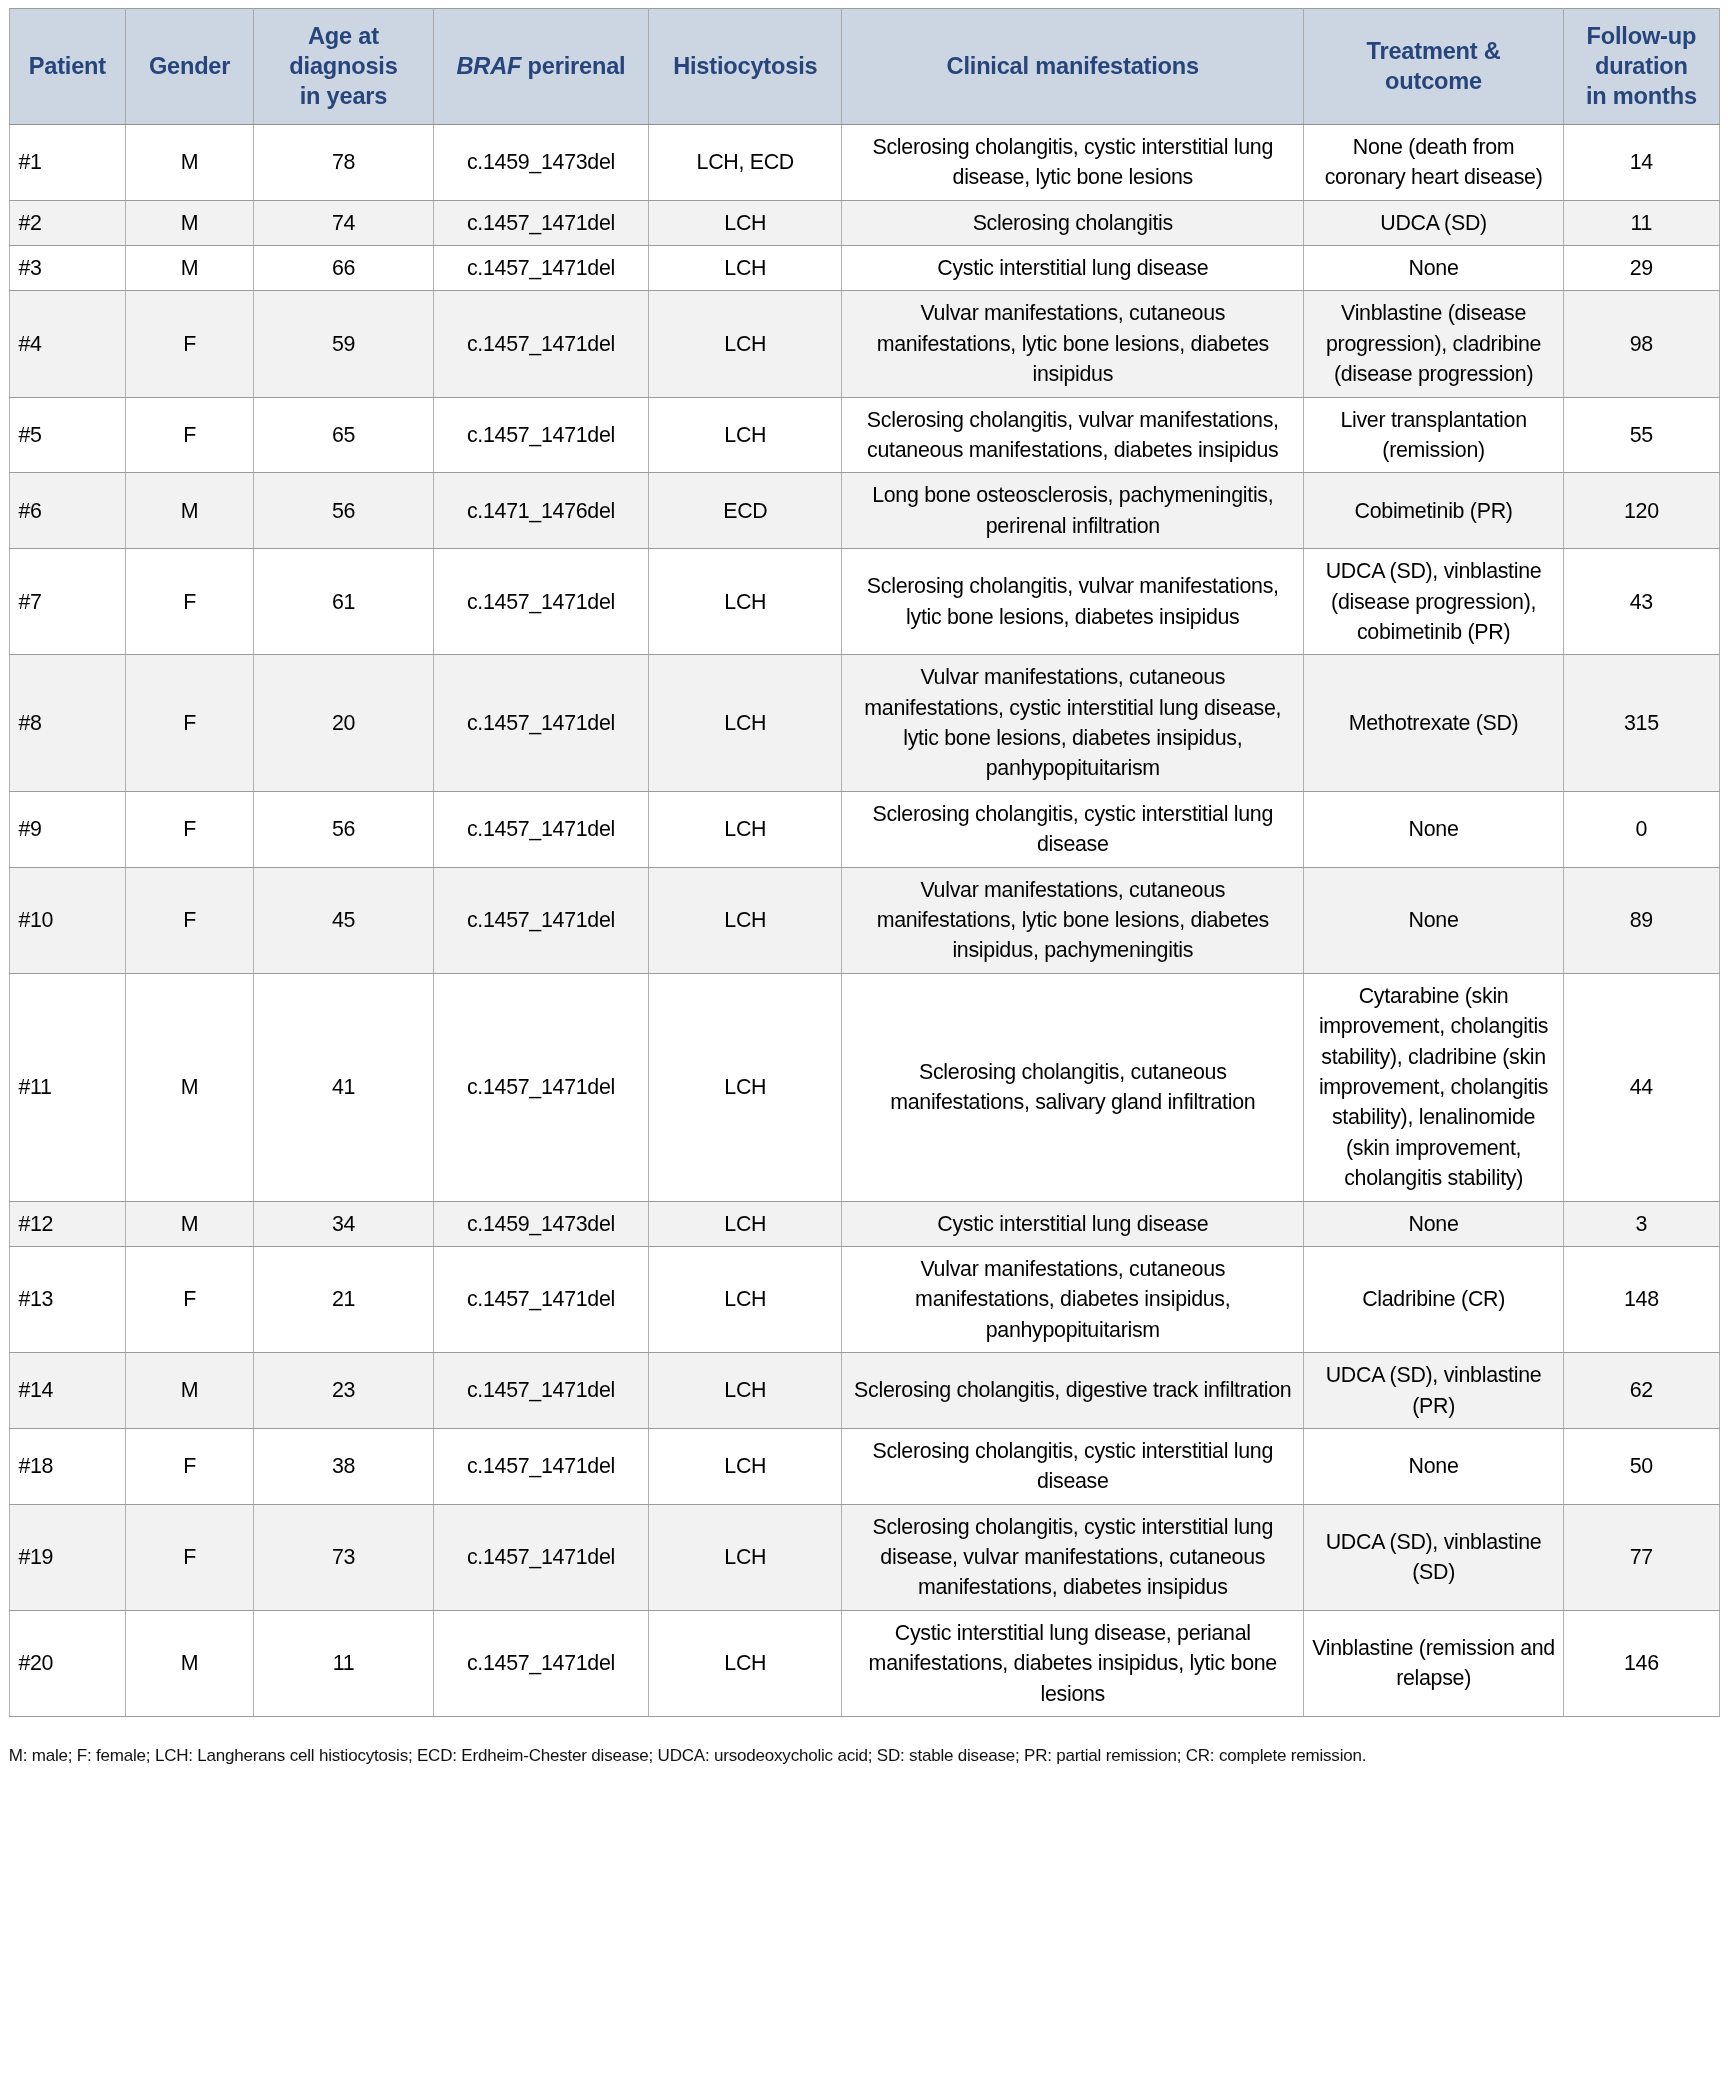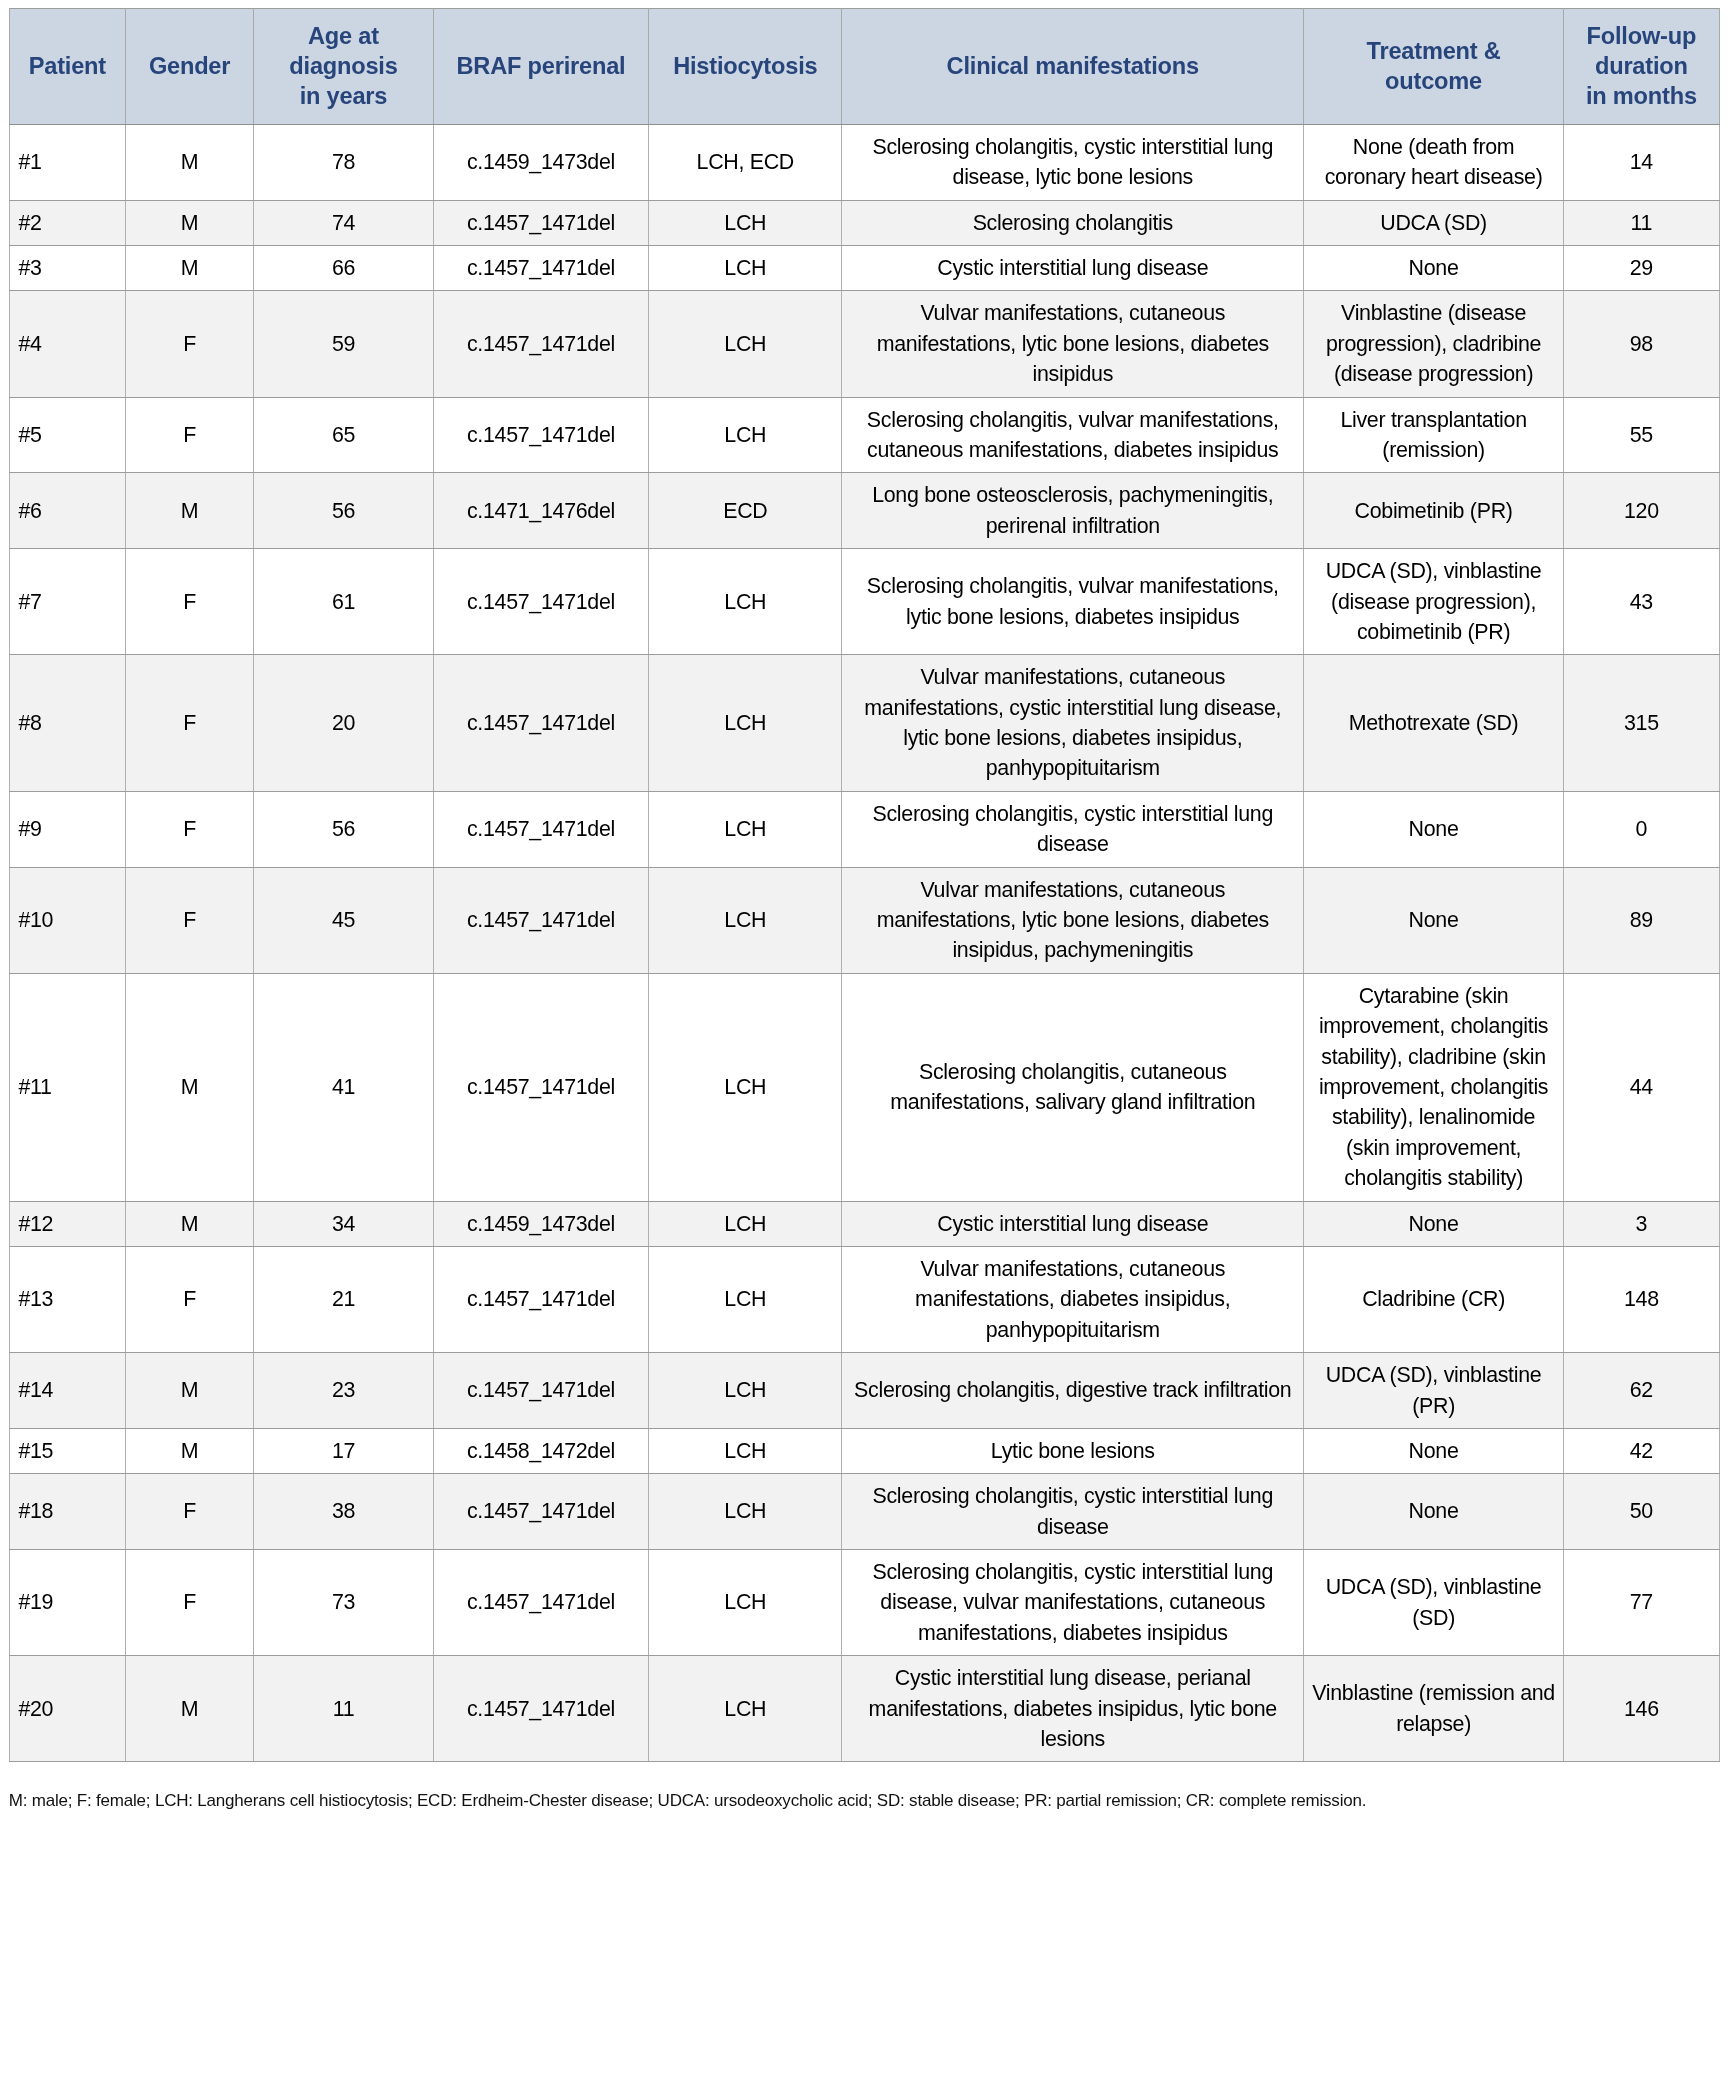--- a/index.html
+++ b/index.html
@@ -54,21 +54,21 @@
     background: #ffffff;
     word-wrap: break-word;
   }
   tbody tr:nth-child(even) td {
     background: #f2f2f3;
   }
   td.col-patient {
     text-align: left;
     padding-left: 8.7px;
   }
-  th .it { }
+  th .it { font-style: italic; }
   .footnote {
     margin-top: 26px;
     font-size: 17px;
     line-height: 1.55;
     letter-spacing: -0.2px;
     color: #111;
     max-width: 1711px;
   }
 </style>
 </head>
@@ -239,30 +239,20 @@
           <td class="col-patient">#14</td>
           <td class="col-gender">M</td>
           <td class="col-age">23</td>
           <td class="col-braf">c.1457_1471del</td>
           <td class="col-histiocytosis">LCH</td>
           <td class="col-clinical">Sclerosing cholangitis, digestive track infiltration</td>
           <td class="col-treatment">UDCA (SD), vinblastine (PR)</td>
           <td class="col-followup">62</td>
         </tr>
         <tr>
-          <td class="col-patient">#15</td>
-          <td class="col-gender">M</td>
-          <td class="col-age">17</td>
-          <td class="col-braf">c.1458_1472del</td>
-          <td class="col-histiocytosis">LCH</td>
-          <td class="col-clinical">Lytic bone lesions</td>
-          <td class="col-treatment">None</td>
-          <td class="col-followup">42</td>
-        </tr>
-        <tr>
           <td class="col-patient">#18</td>
           <td class="col-gender">F</td>
           <td class="col-age">38</td>
           <td class="col-braf">c.1457_1471del</td>
           <td class="col-histiocytosis">LCH</td>
           <td class="col-clinical">Sclerosing cholangitis, cystic interstitial lung disease</td>
           <td class="col-treatment">None</td>
           <td class="col-followup">50</td>
         </tr>
         <tr>

